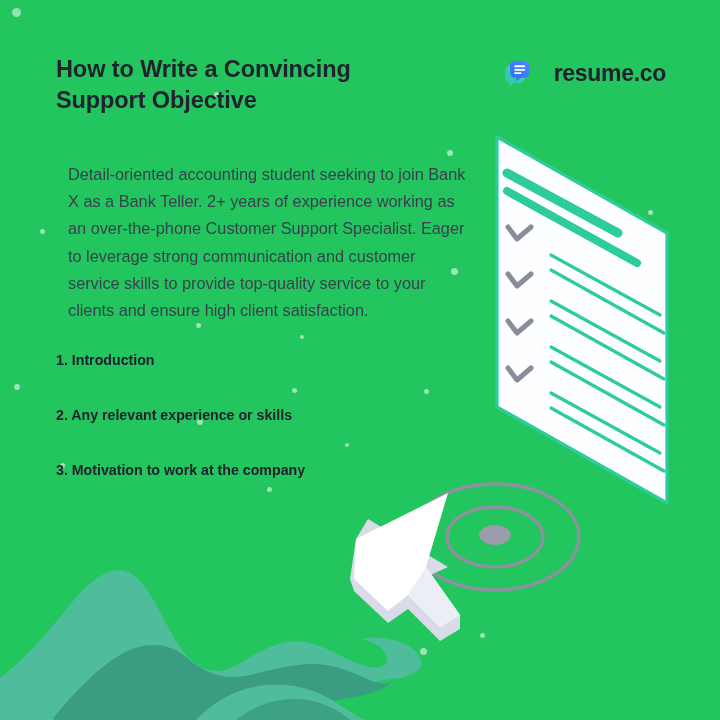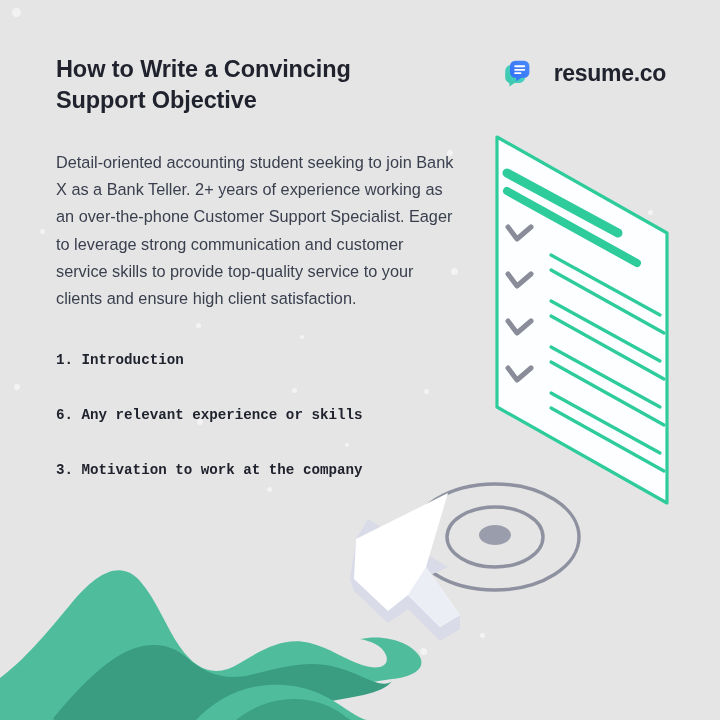--- a/index.html
+++ b/index.html
@@ -75,36 +75,35 @@
     color: #20232e;
     white-space: nowrap;
   }
 
   
   #objective-paragraph {
     position: absolute;
     left: 56px;
     top: 149px;
     width: 400px;
-    margin: 0;
+    margin: 12px;
     font-size: 16.3px;
     line-height: 27.2px;
     font-weight: normal;
     color: #3a3f4e;
   }
 
   #steps-list {
     position: absolute;
     left: 56px;
     top: 350px;
     width: 400px;
     margin: 0;
     padding: 0;
     list-style: none;
-    font-family: Liberation Mono, monospace;
   }
   .step-item {
     font-size: 14.2px;
     line-height: 20px;
     font-weight: bold;
     color: #20232e;
     height: 55px;
   }
 
   
@@ -130,21 +129,21 @@
     position: absolute;
     left: 0;
     bottom: 0;
     width: 720px;
     height: 175px;
   }
 </style>
 </head>
 <body>
 
-<div id="card" style="background: #e5e5e5;">
+<div id="card" style="background: #22c55e;">
 
   <div class="speckle" style="left:12px;  top:8px;   width:9px;  height:9px;  opacity:.5;"></div>
   <div class="speckle" style="left:214px; top:92px;  width:5px;  height:5px;"></div>
   <div class="speckle" style="left:447px; top:150px; width:6px;  height:6px;"></div>
   <div class="speckle" style="left:40px;  top:229px; width:5px;  height:5px;"></div>
   <div class="speckle" style="left:451px; top:268px; width:7px;  height:7px;"></div>
   <div class="speckle" style="left:196px; top:323px; width:5px;  height:5px;"></div>
   <div class="speckle" style="left:300px; top:335px; width:4px;  height:4px;"></div>
   <div class="speckle" style="left:14px;  top:384px; width:6px;  height:6px;"></div>
   <div class="speckle" style="left:292px; top:388px; width:5px;  height:5px;"></div>
@@ -186,21 +185,21 @@
         </svg>
       </div>
       <span id="brand-name">resume.co</span>
     </div>
   </div>
 
   <p id="objective-paragraph">Detail-oriented accounting student seeking to join Bank X as a Bank Teller. 2+ years of experience working as an over-the-phone Customer Support Specialist. Eager to leverage strong communication and customer service skills to provide top-quality service to your clients and ensure high client satisfaction.</p>
 
   <ol id="steps-list">
     <li class="step-item">1. Introduction</li>
-    <li class="step-item">6. Any relevant experience or skills</li>
+    <li class="step-item">2. Any relevant experience or skills</li>
     <li class="step-item">3. Motivation to work at the company</li>
   </ol>
 
   <div id="doc-illustration">
     <svg width="250" height="420" viewBox="0 0 250 420" xmlns="http://www.w3.org/2000/svg">
 
       <polygon points="42,22 212,118 212,388 42,292" fill="#fdfeff" stroke="#2ecc9b" stroke-width="3.2" stroke-linejoin="round"></polygon>
 
       <g stroke-linecap="round" fill="none">
 

